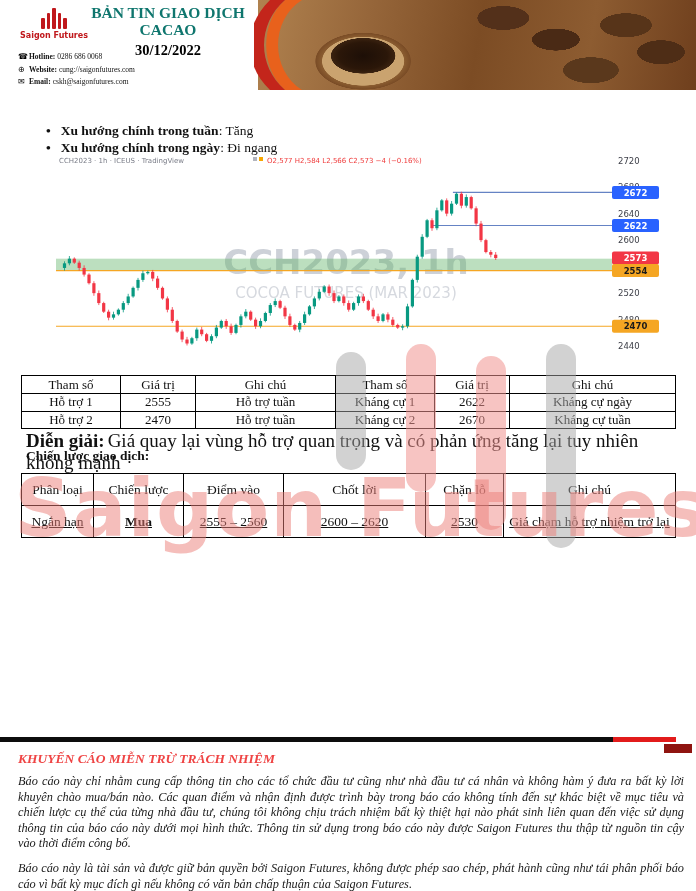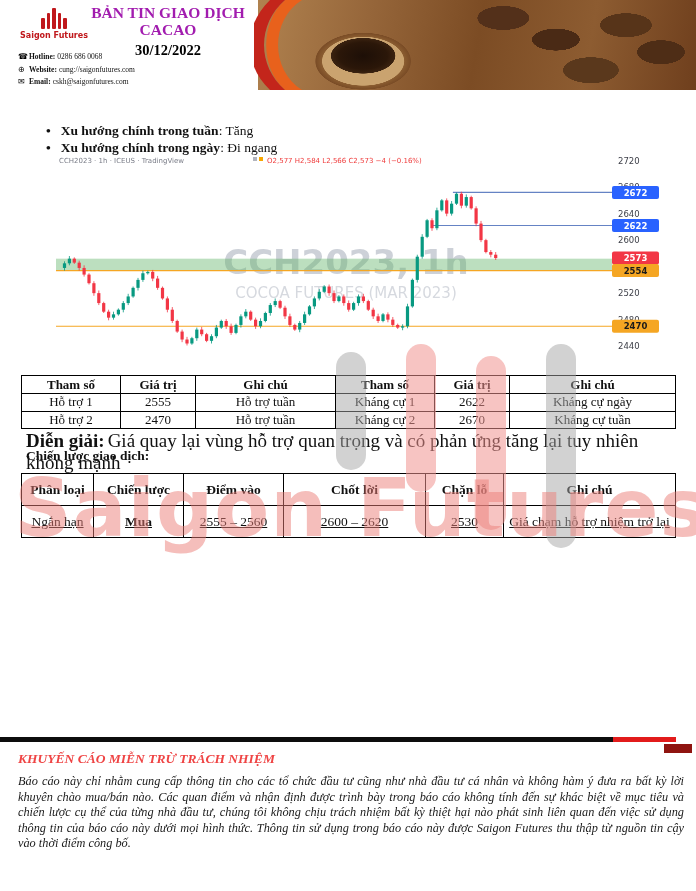--- a/index.html
+++ b/index.html
@@ -8,21 +8,21 @@
 
   
   .logo{position:absolute;left:18px;top:7px;width:72px;text-align:center;}
   .logo-bars{display:flex;justify-content:center;align-items:flex-end;gap:2px;height:22px;}
   .logo-bars i{display:block;width:3.5px;background:#c0181c;border-radius:1px;}
   .logo-bars i:nth-child(1){height:11px}.logo-bars i:nth-child(2){height:16px}
   .logo-bars i:nth-child(3){height:21px}.logo-bars i:nth-child(4){height:16px}
   .logo-bars i:nth-child(5){height:11px}
   .logo-name{font-family:"DejaVu Sans",sans-serif;font-weight:bold;font-size:8px;color:#c0181c;margin-top:2px;}
   .title-block{position:absolute;left:68px;top:4px;width:200px;text-align:center;}
-  .doc-title{color:#a21caf;font-weight:bold;font-size:15.5px;line-height:1.1;}
+  .doc-title{color:#0f766e;font-weight:bold;font-size:15.5px;line-height:1.1;}
   .doc-date{color:#000;font-weight:bold;font-size:14.5px;margin-top:4px;}
   .contacts{position:absolute;left:18px;top:52px;font-size:7.5px;}
   .contact-row{display:flex;align-items:center;margin-bottom:3.5px;}
   .contact-row .ic{width:11px;font-size:8px;color:#000;}
   .contact-row b{margin-right:2px;}
   .photo{position:absolute;left:258px;top:0;width:438px;height:90px;
     background:
       radial-gradient(ellipse 58px 32px at 24% 62%, #1d0f07 0%, #2b1709 42%, #3a2210 55%, rgba(0,0,0,0) 56%),
       radial-gradient(ellipse 74px 44px at 24% 68%, #caa36f 55%, #8a5c30 56%, #7a4c26 64%, rgba(0,0,0,0) 65%),
       radial-gradient(ellipse 26px 12px at 56% 20%, #53301a 0 99%, rgba(0,0,0,0) 100%),
@@ -42,21 +42,21 @@
   .bullet-1{top:123px}.bullet-2{top:140px}
 
   
   .chart{position:absolute;left:56px;top:152px;width:640px;height:220px;z-index:1;}
   .chart svg{display:block;}
 
   
   table{border-collapse:collapse;table-layout:fixed;width:654px;text-align:center;
         font-size:13px;background:transparent;z-index:2;}
   th,td{border:1.3px solid #000;padding:0 2px;overflow:hidden;white-space:nowrap;}
-  th{font-weight:bold;}
+  th{font-weight:normal;}
   .levels-table{position:absolute;left:21px;top:375px;}
   .levels-table th{height:17px;}
   .levels-table td{height:16.5px;margin-top:12px;}
   .strategy-table{position:absolute;left:21px;top:473px;font-size:13.5px;}
   .strategy-table th{height:31px;}
   .strategy-table td{height:31px;text-decoration:underline;}
   .strategy-table tbody td:nth-child(2){font-weight:bold;}
   .analysis-line{position:absolute;left:26px;top:430px;width:650px;font-size:19px;}
   .analysis-line .val{margin-left:3px;}
   .strategy-heading{position:absolute;left:26px;top:448px;font-size:13.5px;font-weight:bold;}
@@ -429,15 +429,16 @@
 
   <div class="divider">
     <span class="black"></span>
     <span class="red"></span>
   </div>
   <div class="corner-accent"></div>
 
   <div class="disclaimer">
     <div class="disclaimer-title">KHUYẾN CÁO MIỄN TRỪ TRÁCH NHIỆM</div>
     <p>Báo cáo này chỉ nhằm cung cấp thông tin cho các tổ chức đầu tư cũng như nhà đầu tư cá nhân và không hàm ý đưa ra bất kỳ lời khuyên chào mua/bán nào. Các quan điểm và nhận định được trình bày trong báo cáo không tính đến sự khác biệt về mục tiêu và chiến lược cụ thể của từng nhà đầu tư, chúng tôi không chịu trách nhiệm bất kỳ thiệt hại nào phát sinh liên quan đến việc sử dụng thông tin của báo cáo này dưới mọi hình thức. Thông tin sử dụng trong báo cáo này được Saigon Futures thu thập từ nguồn tin cậy vào thời điểm công bố.</p>
+    <p>Báo cáo này là tài sản và được giữ bản quyền bởi Saigon Futures, không được phép sao chép, phát hành cũng như tái phân phối báo cáo vì bất kỳ mục đích gì nếu không có văn bản chấp thuận của Saigon Futures.</p>
   </div>
 
 </div>
 
 </body></html>

